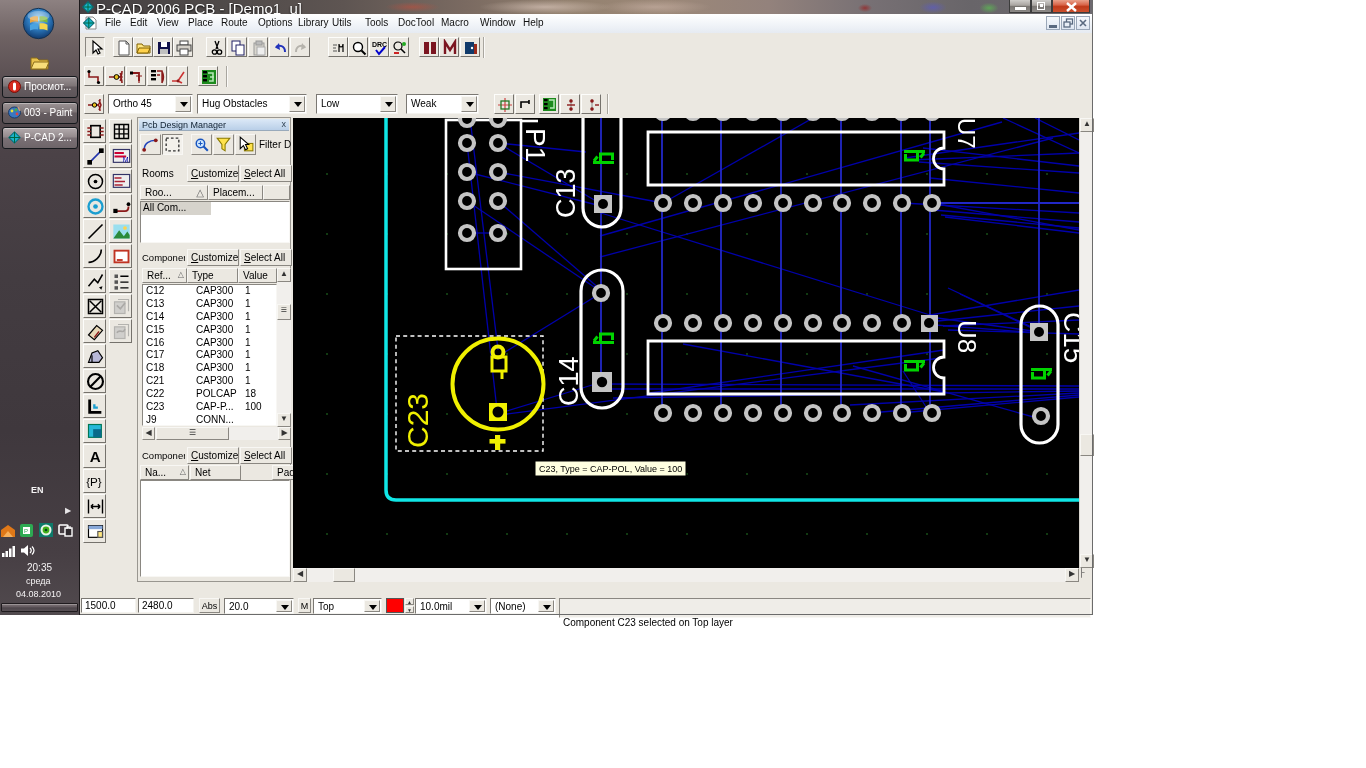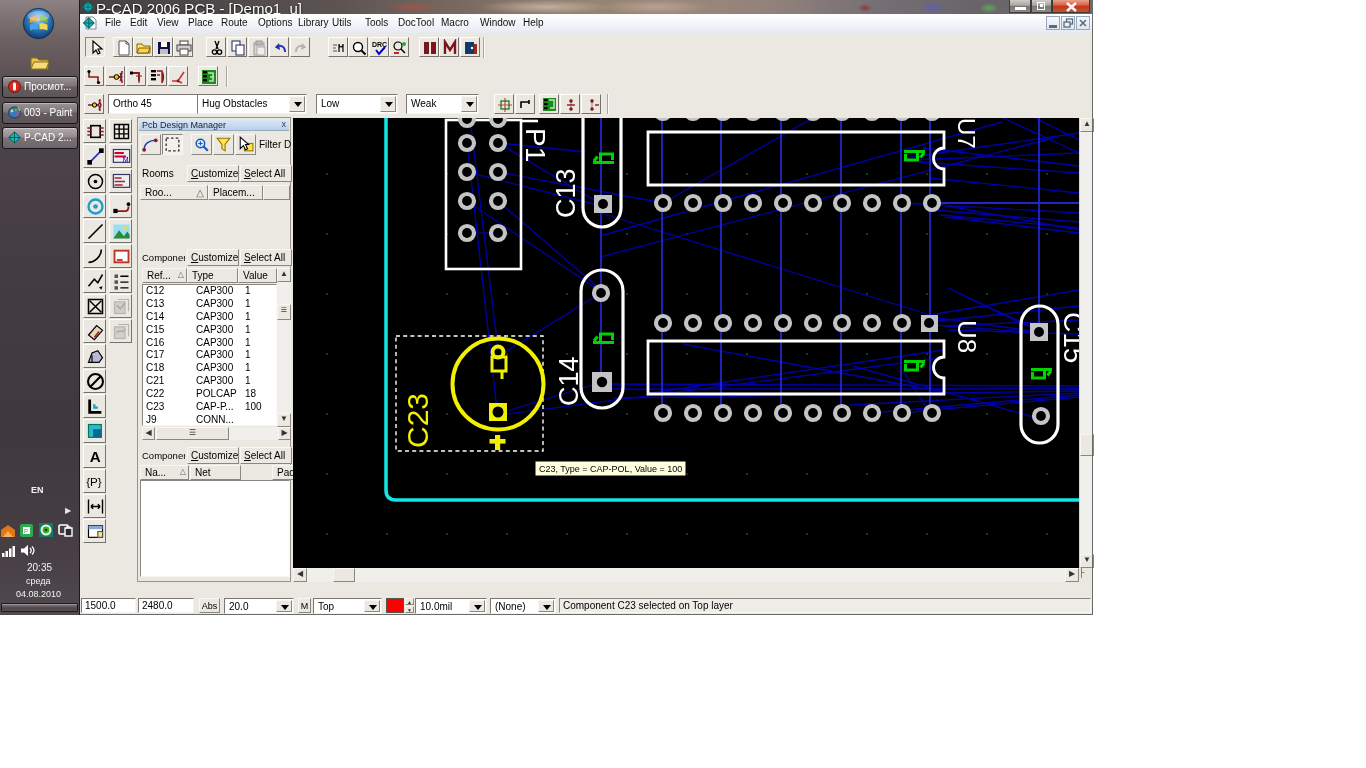--- a/index.html
+++ b/index.html
@@ -375,21 +375,21 @@
         </div>
       <div class="sep" style="left:146px;top:4px;height:21px;"></div>
     </div>
     <div class="tb" id="tb3" style="left:0;top:91px;width:1013px;height:27px;">
       <div class="tbb" style="left:4px;top:3px;">
           <svg width="18" height="18" viewBox="0 0 18 18">
             <path d="M2 9 h5 M11 9 c2 0 3 -3 3 -6 M11 9 c2 0 3 3 3 6 M13 4 l2 5 -2 5" fill="none" stroke="#8b1a1a" stroke-width="1.5"></path>
             <circle cx="8.5" cy="9" r="2.2" fill="#e8c020" stroke="#000"></circle>
           </svg>
         </div>
-      <div class="combo" style="left:28px;top:3px;width:108px;">
+      <div class="combo" style="left:28px;top:3px;width:85px;">
           <span class="cv">Ortho 45</span>
           <span class="cb"></span>
         </div>
       <div class="combo" style="left:117px;top:3px;width:110px;">
           <span class="cv">Hug Obstacles</span>
           <span class="cb"></span>
         </div>
       <div class="combo" style="left:236px;top:3px;width:82px;">
           <span class="cv">Low</span>
           <span class="cb"></span>
@@ -625,20 +625,23 @@
           </svg></div>
       <span class="abs" style="left:121px;top:21px;font-size:10px;white-space:nowrap;overflow:hidden;width:32px;">Filter Dr...</span>
       <div class="phead" style="left:0px;top:47px;width:154px;">
         <div class="cell" style="left:0;width:48px;border-color:#ebe8e1;">Rooms</div>
         <div class="cell" style="left:49px;width:52px;"><u class="k">C</u>ustomize</div>
         <div class="cell" style="left:102px;width:52px;"><u class="k">S</u>elect All</div>
       </div>
       <div class="col" style="left:2px;top:67px;width:68px;">Roo... <span style="float:right;margin-right:3px;color:#666;">△</span></div>
       <div class="col" style="left:70px;top:67px;width:55px;">Placem...</div>
       <div class="col" style="left:125px;top:67px;width:27px;"></div>
+      <div class="plist" style="left:2px;top:83px;width:150px;height:42px;">
+        <div style="background:#d6d3cc;width:70px;padding:0 0 0 2px;">All Com...</div>
+      </div>
       <div class="phead" style="left:0px;top:131px;width:154px;">
         <div class="cell" style="left:0;width:48px;border-color:#ebe8e1;overflow:hidden;font-size:9.5px;">Componen</div>
         <div class="cell" style="left:49px;width:52px;"><u class="k">C</u>ustomize</div>
         <div class="cell" style="left:102px;width:52px;"><u class="k">S</u>elect All</div>
       </div>
       <div class="col" style="left:4px;top:150px;width:45px;">Ref... <span style="float:right;margin-right:2px;color:#666;font-size:8px;">△</span></div>
       <div class="col" style="left:49px;top:150px;width:51px;">Type</div>
       <div class="col" style="left:100px;top:150px;width:39px;">Value</div>
       <div class="plist" style="left:4px;top:166px;width:135px;height:142px;line-height:12.9px;">
         <div>
@@ -1017,18 +1020,18 @@
         <div class="sbtn" style="left:0;top:8px;width:9px;height:7px;font-size:5px;">▼</div>
       </div>
       <div class="combo" style="left:335px;top:2px;width:72px;height:16px;">
           <span class="cv" style="top:2px;">10.0mil</span>
           <span class="cb"></span>
         </div>
       <div class="combo" style="left:410px;top:2px;width:66px;height:16px;">
           <span class="cv" style="top:2px;">(None)</span>
           <span class="cb"></span>
         </div>
-      <div class="abs" style="left:479px;top:2px;width:532px;height:15px;border:1px solid;border-color:#8a8781 #f8f7f4 #f8f7f4 #8a8781;background:#efede8;font-size:10px;padding:1px 0 0 3px;">Component C23 selected on Top layer</div>
+      <div class="abs" style="left:479px;top:2px;width:532px;height:15px;border:1px solid;border-color:#8a8781 #f8f7f4 #f8f7f4 #8a8781;background:#efede8;font-size:10px;padding:18px 0 0 3px;">Component C23 selected on Top layer</div>
     </div>
     <div class="abs" style="left:1012px;top:0;width:1px;height:615px;background:#6b6b6b;"></div>
   <div class="abs" style="left:0px;top:614px;width:1013px;height:1px;background:#6b6b6b;"></div>
 </div>
 </div>
 
 </body></html>

